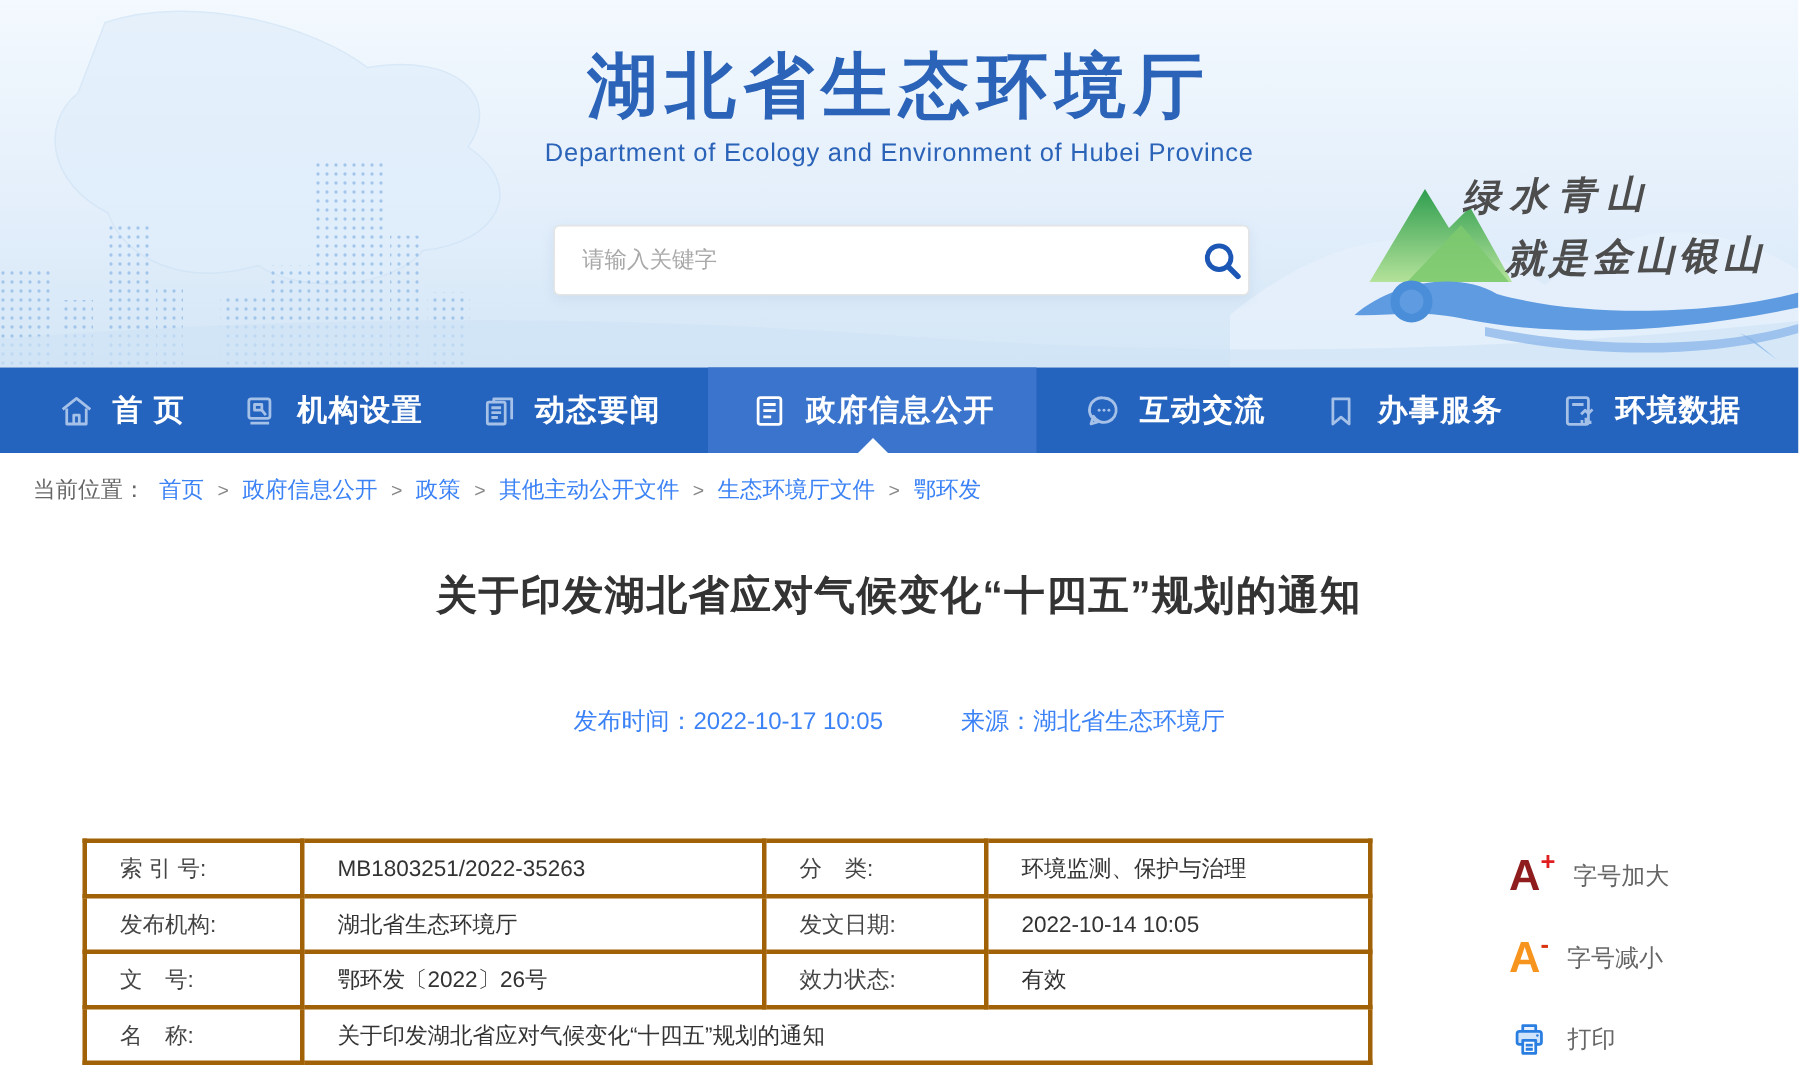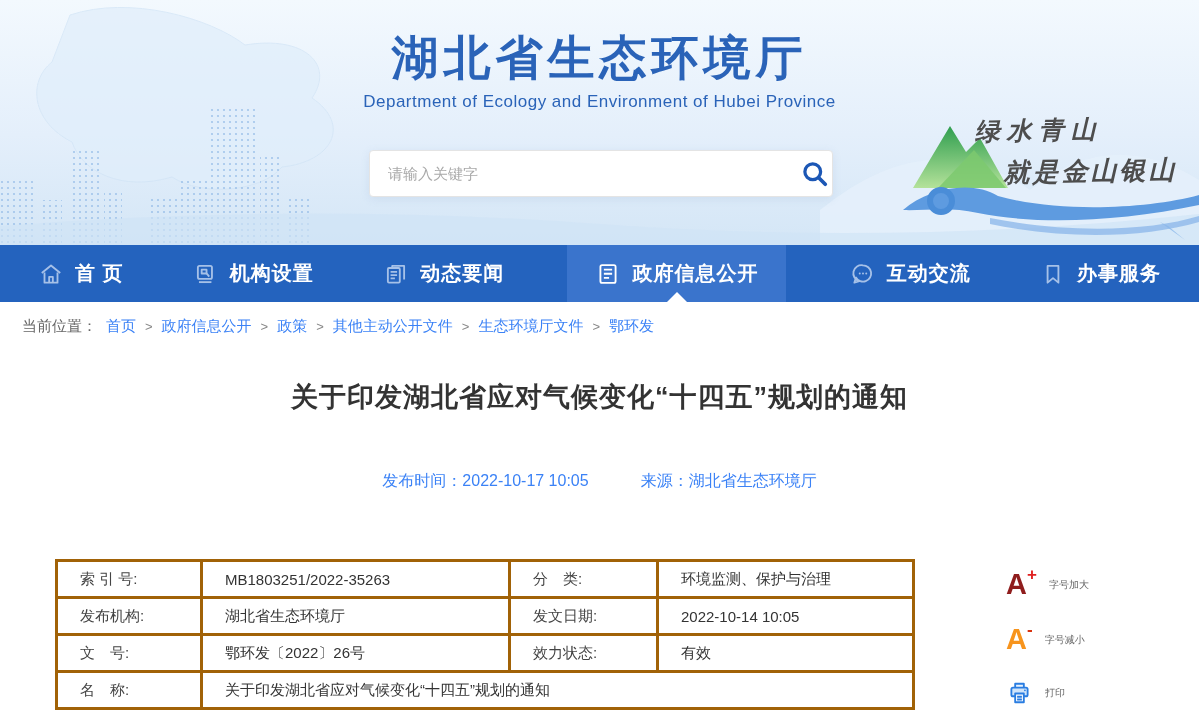--- a/index.html
+++ b/index.html
@@ -90,21 +90,21 @@
     font-size:15px; vertical-align:middle; overflow:hidden; white-space:nowrap;
   }
   .meta-table td.lbl { color:#444; width:145px; }
   .meta-table td.lbl2 { color:#444; width:148px; }
   .meta-table td.val { color:#333; width:308px; }
   .meta-table td.val2 { color:#333; }
 
   
   .tools { position:absolute; left:1006px; top:570px; width:170px; }
   .tool { display:flex; align-items:center; gap:12px; margin-bottom:26px; cursor:pointer; }
-  .tool-label { font-size:10px; color:#666; }
+  .tool-label { font-size:16px; color:#666; }
   .font-a { font-weight:bold; font-size:29px; line-height:1; }
   .font-a .sign { font-size:17px; font-weight:bold; vertical-align:top; position:relative; top:-4px; }
   .a-plus { color:#8f1d1d; }
   .a-plus .sign { color:#e02020; }
   .a-minus { color:#f7941d; }
   .a-minus .sign { color:#d9330f; }
 </style>
 </head>
 <body>
 
@@ -221,20 +221,29 @@
     <span>互动交流</span>
   </div>
 
   <div class="nav-item">
     <svg width="26" height="26" viewBox="0 0 24 24" fill="none" stroke="#a6c1e8" stroke-width="1.7" stroke-linejoin="round">
       <path d="M7 4.5 H17 V20 L12 15.8 L7 20 Z"></path>
     </svg>
     <span>办事服务</span>
   </div>
 
+  <div class="nav-item">
+    <svg width="26" height="26" viewBox="0 0 24 24" fill="none" stroke="#a6c1e8" stroke-width="1.7" stroke-linejoin="round">
+      <rect x="4.5" y="3.8" width="13" height="16.4" rx="1.5"></rect>
+      <path d="M7.5 8 H14.5"></path>
+      <path d="M13 14 L15.5 11.5 L17.5 13.5 L20 11"></path>
+      <path d="M13.5 20 V17.5 M16 20 V16.2 M18.5 20 V18"></path>
+    </svg>
+    <span>环境数据</span>
+  </div>
 </div>
 
 <div class="breadcrumb">
   <span>当前位置：</span>
   <span class="crumb">首页</span>
   <span class="crumb-sep">&gt;</span>
   <span class="crumb">政府信息公开</span>
   <span class="crumb-sep">&gt;</span>
   <span class="crumb">政策</span>
   <span class="crumb-sep">&gt;</span>

